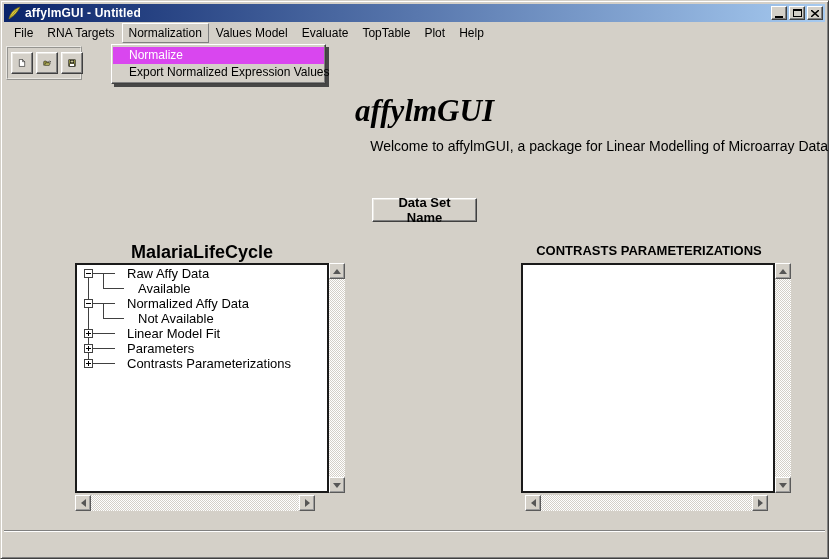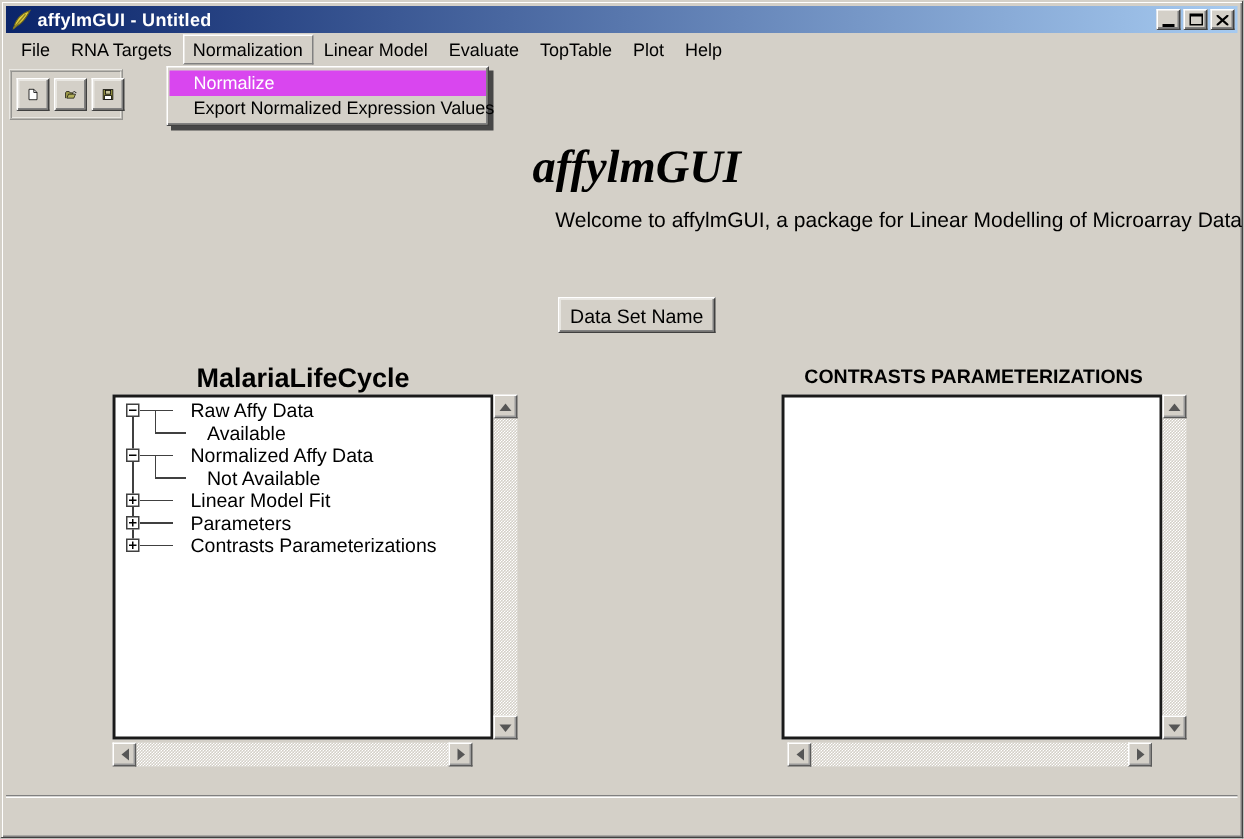--- a/index.html
+++ b/index.html
@@ -53,21 +53,21 @@
     padding:2px 1px;z-index:50;
   }
   .pitem{height:17px;line-height:17px;font-size:12px;padding-left:16px;white-space:nowrap;}
   .pitem.hl{background:#d946ef;color:#fff;}
   
   .apptitle{
     position:absolute;left:20px;right:0;top:92px;text-align:center;
     font-family:"Liberation Serif", serif;font-style:italic;font-weight:bold;font-size:31px;
   }
   .welcome{position:absolute;left:20px;right:0;top:137px;text-align:right;font-size:14px;}
-  .dsbtn{position:absolute;left:371px;top:197px;width:105px;height:24px;font-size:13px;font-family:"Liberation Sans",sans-serif;}
+  .dsbtn{position:absolute;left:371px;top:197px;width:105px;height:24px;font-size:13px;font-family:"Liberation Sans",sans-serif;font-weight:bold;}
   
   .pheadL{position:absolute;left:74px;top:241px;width:254px;text-align:center;font-weight:bold;font-size:18px;}
   .pheadR{position:absolute;left:520px;top:242px;width:256px;text-align:center;font-weight:bold;font-size:13px;}
   .lbox{position:absolute;top:262px;width:254px;height:230px;background:#fff;border:2px solid #1a1a1a;}
   .lbox.left{left:74px;}
   .lbox.right{left:520px;}
   
   .dither{
     background-color:#d4d0c8;
     background-image:linear-gradient(45deg,#fff 25%,transparent 25%,transparent 75%,#fff 75%),
@@ -120,21 +120,21 @@
             <path d="M0 0 L8 7 M8 0 L0 7" stroke="#000" stroke-width="1.5"></path>
           </svg>
       </button>
     </span>
   </div>
 
   <div class="menubar">
     <span class="mitem">File</span>
     <span class="mitem">RNA Targets</span>
     <span class="mitem open">Normalization</span>
-    <span class="mitem">Linear Model</span>
+    <span class="mitem">Values Model</span>
     <span class="mitem">Evaluate</span>
     <span class="mitem">TopTable</span>
     <span class="mitem">Plot</span>
     <span class="mitem">Help</span>
   </div>
 
   <div class="toolframe">
     <button class="btn3d toolbtn">
       <svg width="15" height="16" viewBox="0 0 15 16">
         <path d="M2.5 1.5 h6 l4 4 v9 h-10 z" fill="#fff" stroke="#000"></path>

